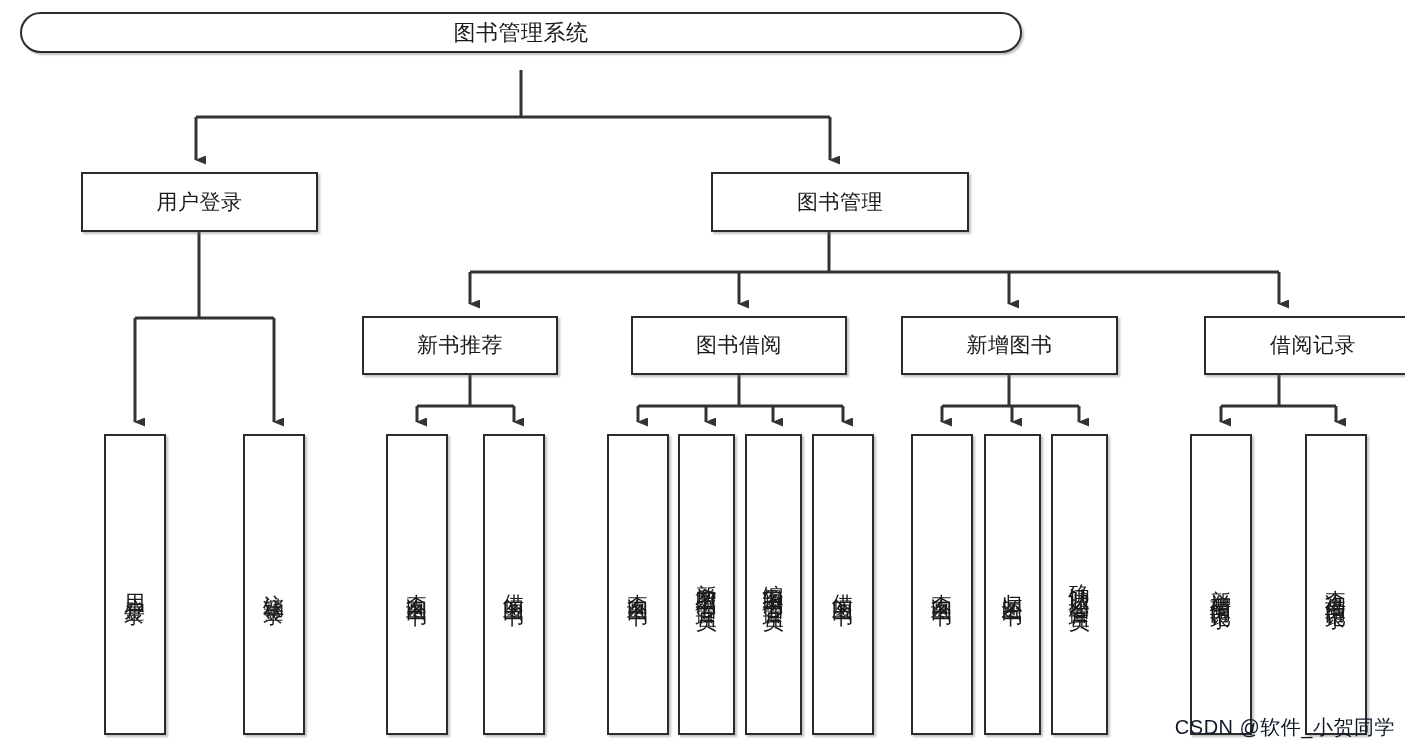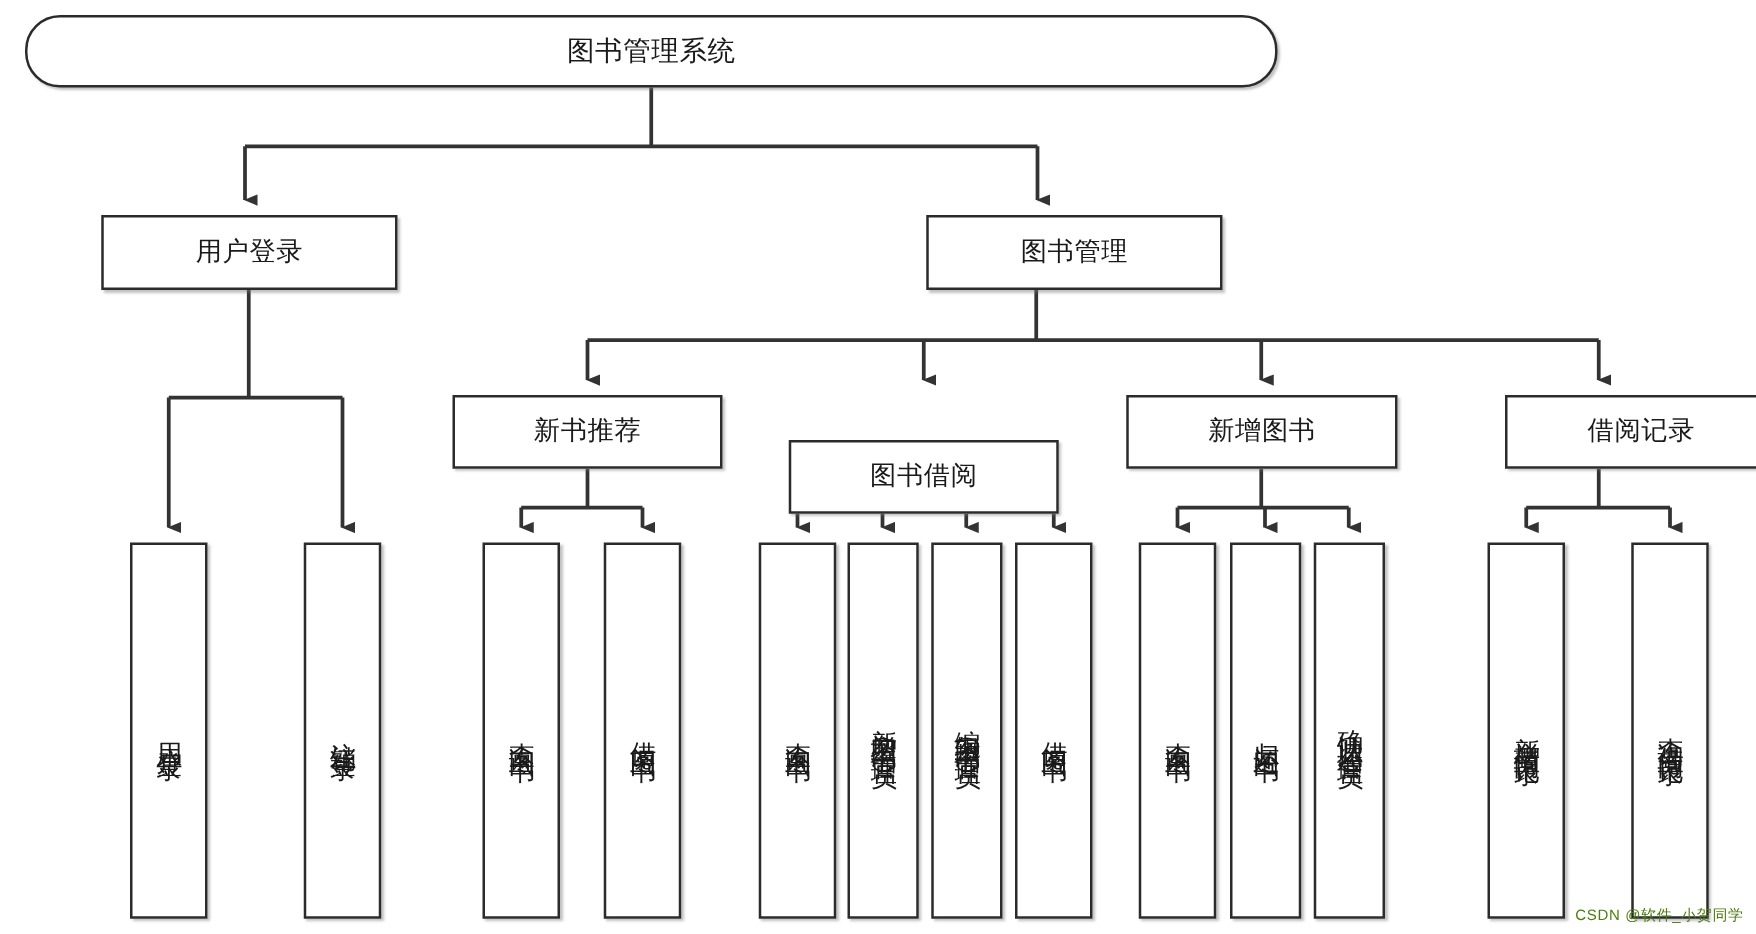--- a/index.html
+++ b/index.html
@@ -50,22 +50,22 @@
     font-size: 21px;
     letter-spacing: 4px;
     line-height: 1.0;
     max-height: 100%;
   }
   .node-root .node-label { font-size: 22px; }
   .watermark {
     position: absolute;
     right: 10px;
     bottom: 6px;
-    font-size: 12px;
-    color: #4d7c0f;
+    font-size: 20px;
+    color: #0f172a;
     white-space: nowrap;
     letter-spacing: 0.5px;
   }
 </style>
 </head>
 <body>
 
 <div id="stage">
 
   <svg id="diagram-svg" viewBox="0 0 1405 747">
@@ -112,35 +112,35 @@
       <path d="M 1012 406 L 1012 422" marker-end="url(#arrowhead)"></path>
       <path d="M 1079 406 L 1079 422" marker-end="url(#arrowhead)"></path>
 
       <path d="M 1279 375 L 1279 406"></path>
       <path d="M 1221 406 L 1336 406"></path>
       <path d="M 1221 406 L 1221 422" marker-end="url(#arrowhead)"></path>
       <path d="M 1336 406 L 1336 422" marker-end="url(#arrowhead)"></path>
     </g>
   </svg>
 
-  <div class="node-box node-h node-root" style="left:20px; top:12px; width:1002px; height:58px;border-radius:28px;">
+  <div class="node-box node-h node-root" style="left:20px; top:12px; width:1002px; height:41px;border-radius:28px;">
     <span class="node-label">图书管理系统</span>
   </div>
 
   <div class="node-box node-h" style="left:81px; top:172px; width:237px; height:60px;">
     <span class="node-label">用户登录</span>
   </div>
-  <div class="node-box node-h" style="left:711px; top:172px; width:237px; height:60px;margin-left:30px;">
+  <div class="node-box node-h" style="left:711px; top:172px; width:258px; height:60px;">
     <span class="node-label">图书管理</span>
   </div>
 
-  <div class="node-box node-h" style="left:362px; top:316px; width:216px; height:59px;">
+  <div class="node-box node-h" style="left:362px; top:316px; width:196px; height:59px;">
     <span class="node-label">新书推荐</span>
   </div>
-  <div class="node-box node-h" style="left:631px; top:316px; width:216px; height:59px;margin-top:36px;">
+  <div class="node-box node-h" style="left:631px; top:316px; width:216px; height:59px;">
     <span class="node-label">图书借阅</span>
   </div>
   <div class="node-box node-h" style="left:901px; top:316px; width:217px; height:59px;">
     <span class="node-label">新增图书</span>
   </div>
   <div class="node-box node-h" style="left:1204px; top:316px; width:218px; height:59px;">
     <span class="node-label">借阅记录</span>
   </div>
 
   <div class="node-box node-v" style="left:104px; top:434px; width:62px; height:301px;">

